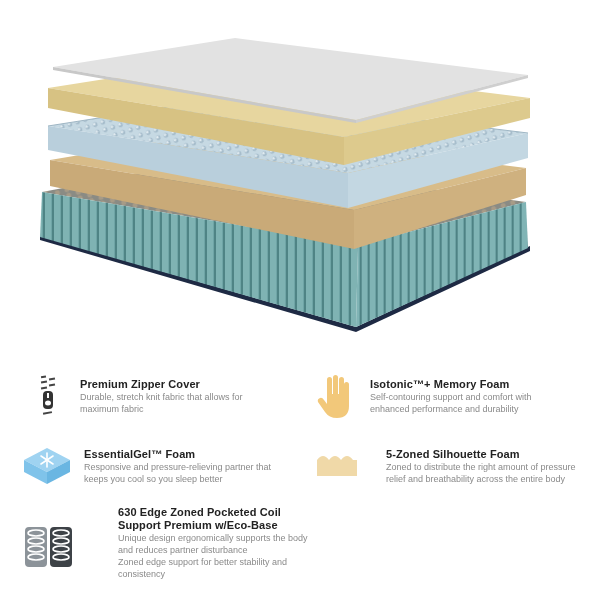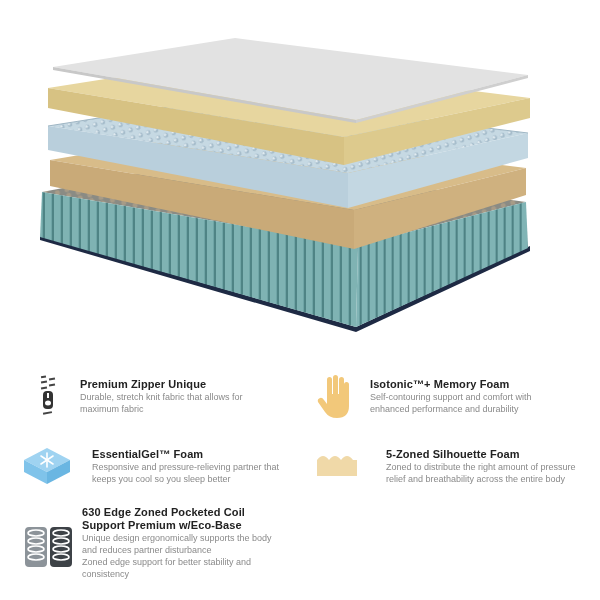--- a/index.html
+++ b/index.html
@@ -91,21 +91,21 @@
         <rect x="3" y="6" width="6" height="2" fill="#444" transform="rotate(-10 6 7)"></rect>
         <rect x="11" y="9" width="6" height="2" fill="#444" transform="rotate(-10 14 10)"></rect>
         <rect x="3" y="12" width="6" height="2" fill="#444" transform="rotate(-10 6 13)"></rect>
         <rect x="5" y="16" width="10" height="18" rx="4" fill="#333"></rect>
         <rect x="9" y="18" width="2" height="5" fill="#fff"></rect>
         <ellipse cx="10" cy="28" rx="3" ry="2.5" fill="#fff"></ellipse>
         <rect x="5" y="37" width="9" height="2" fill="#444" transform="rotate(-10 9 38)"></rect>
       </svg>
     </div>
     <div class="text" style="margin-left:14px; margin-top:6px;">
-      <div class="ftitle">Premium Zipper Unique</div>
+      <div class="ftitle">Premium Zipper Cover</div>
       <div class="fdesc">Durable, stretch knit fabric that allows for</div>
       <div class="fdesc">maximum fabric</div>
     </div>
   </div>
 
   <div class="feature" style="left:314px; top:12px;">
     <div class="icon" style="width:42px; height:50px;">
       <svg width="36" height="46" viewBox="0 0 36 46">
         <rect x="10" y="3" width="5" height="22" rx="2.5" fill="#f2c87a"></rect>
         <rect x="16" y="1" width="5" height="24" rx="2.5" fill="#f2c87a"></rect>
@@ -127,41 +127,41 @@
         <polygon points="2,18 25,6 48,18 25,30" fill="#9fd3f1"></polygon>
         <polygon points="2,18 25,30 25,42 2,30" fill="#7fc3ea"></polygon>
         <polygon points="25,30 48,18 48,30 25,42" fill="#6ab6e2"></polygon>
         <g stroke="#ffffff" stroke-width="1.6" stroke-linecap="round">
           <line x1="25" y1="11" x2="25" y2="25"></line>
           <line x1="19" y1="14" x2="31" y2="22"></line>
           <line x1="31" y1="14" x2="19" y2="22"></line>
         </g>
       </svg>
     </div>
-    <div class="text" style="margin-left:20px; margin-top:6px;">
+    <div class="text" style="margin-left:12px; margin-top:6px;">
       <div class="ftitle">EssentialGel™ Foam</div>
       <div class="fdesc">Responsive and pressure-relieving partner that</div>
       <div class="fdesc">keeps you cool so you sleep better</div>
     </div>
   </div>
 
   <div class="feature" style="left:314px; top:82px;gap:12px;">
     <div class="icon" style="width:46px; height:44px;">
       <svg width="44" height="28" viewBox="0 0 44 28">
         <path d="M2 10 Q8 2 14 10 Q20 2 26 10 Q32 2 38 10 L42 10 L42 26 L2 26 Z" fill="#f0d9a8"></path>
       </svg>
     </div>
     <div class="text" style="margin-left:14px; margin-top:6px;">
       <div class="ftitle">5-Zoned Silhouette Foam</div>
       <div class="fdesc">Zoned to distribute the right amount of pressure</div>
       <div class="fdesc">relief and breathability across the entire body</div>
     </div>
   </div>
 
-  <div class="feature" style="left:22px; top:144px;">
+  <div class="feature" style="left:22px; top:144px;gap:36px;">
     <div class="icon" style="width:54px; height:86px;">
       <svg width="52" height="44" viewBox="0 0 52 44">
         <rect x="2" y="2" width="22" height="40" rx="4" fill="#8c9399"></rect>
         <g stroke="#ffffff" stroke-width="1.6" fill="none">
           <ellipse cx="13" cy="8" rx="8" ry="3"></ellipse>
           <ellipse cx="13" cy="16" rx="8" ry="3"></ellipse>
           <ellipse cx="13" cy="24" rx="8" ry="3"></ellipse>
           <ellipse cx="13" cy="32" rx="8" ry="3"></ellipse>
         </g>
         <rect x="27" y="2" width="22" height="40" rx="4" fill="#3d4247"></rect>

